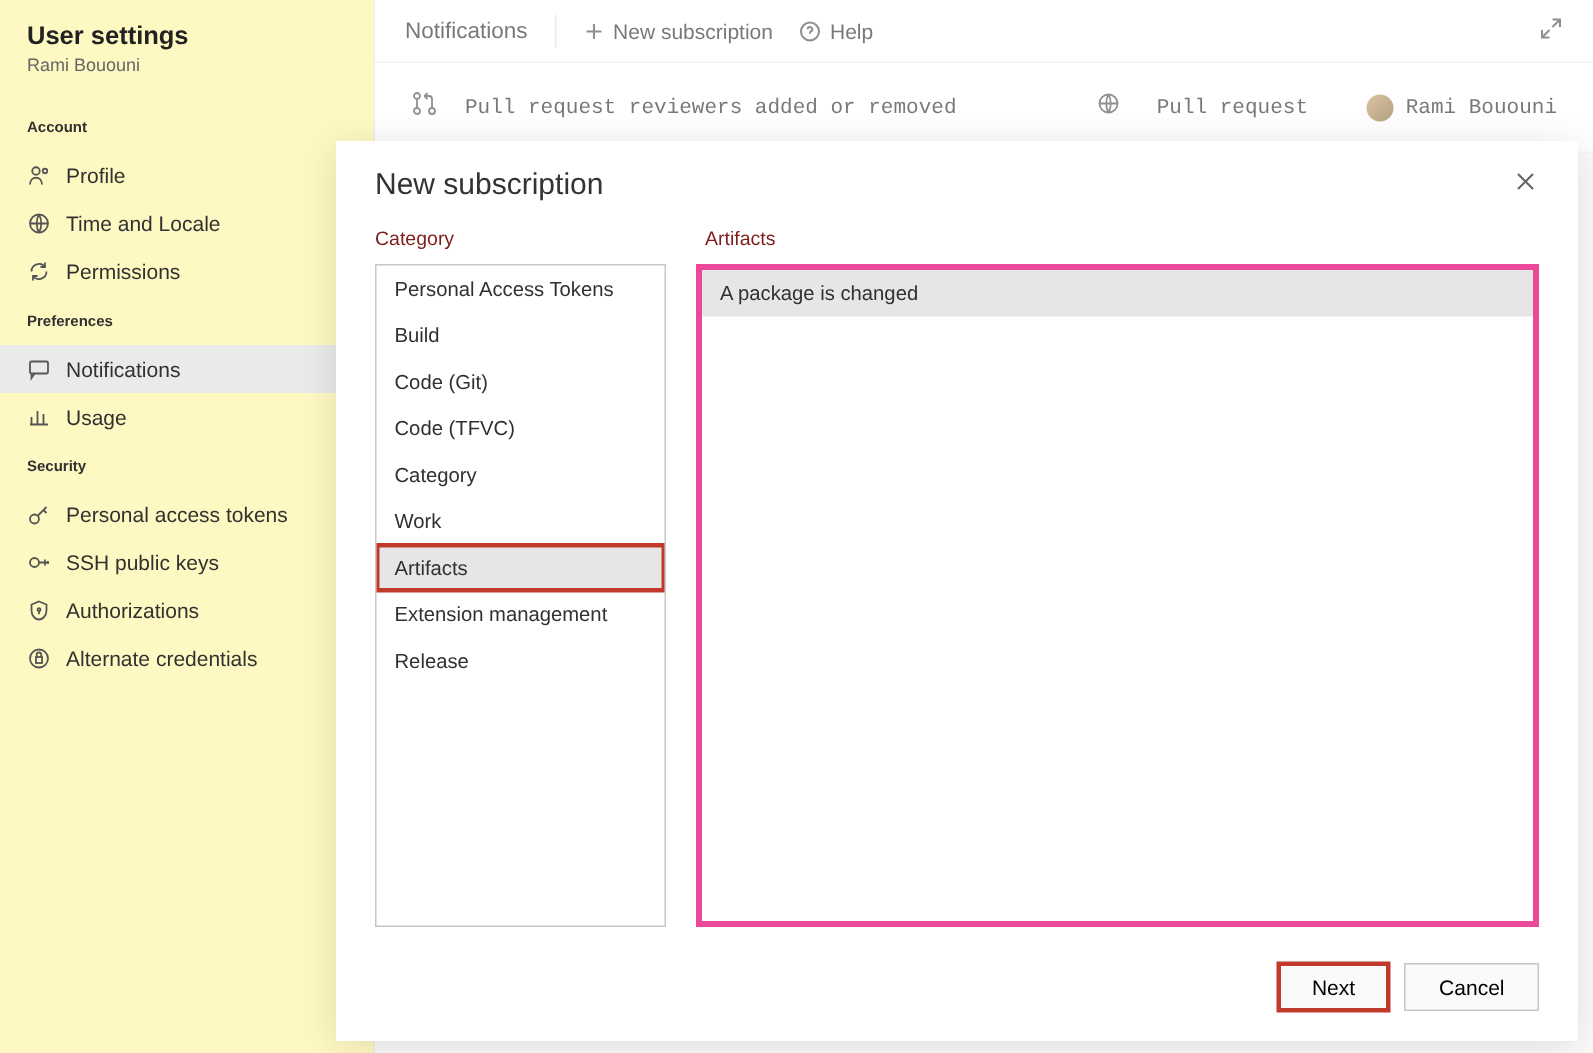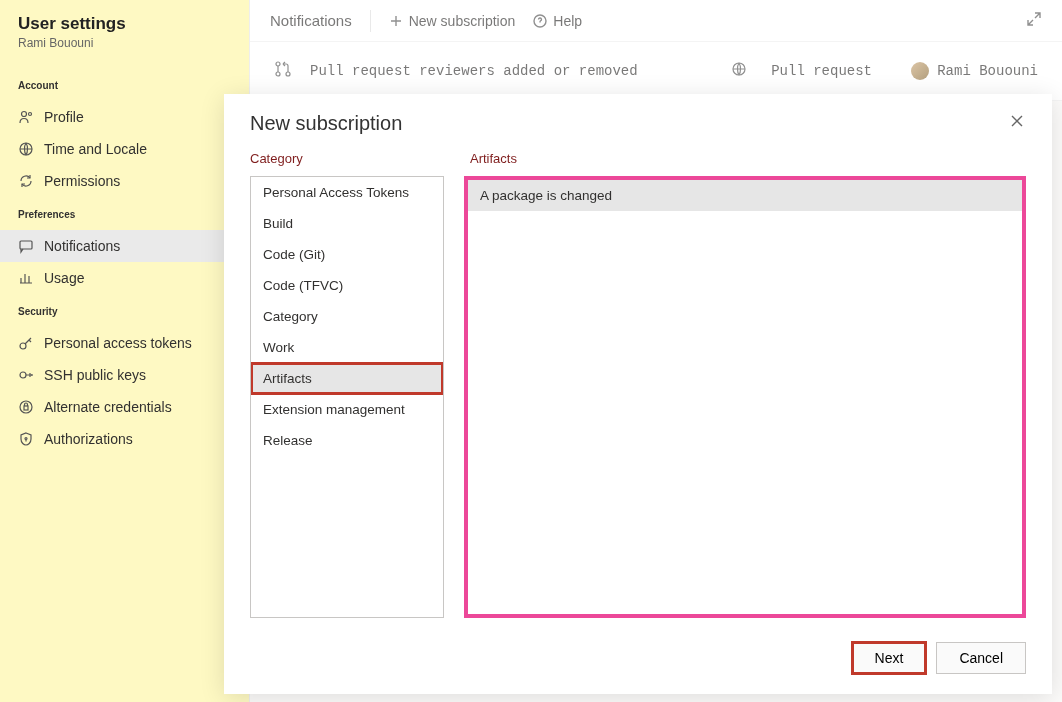--- a/index.html
+++ b/index.html
@@ -263,36 +263,36 @@
           <svg viewBox="0 0 16 16">
             <circle cx="5" cy="8" r="3"></circle>
             <path d="M8 8h6M12 6v4M14 7v2"></path>
           </svg>
         </span>
       <span>SSH public keys</span>
     </div>
     <div class="nav-item">
       <span class="nav-icon">
           <svg viewBox="0 0 16 16">
+            <path d="M8 2l5 2v4c0 4-3 6-5 6s-5-2-5-6V4z"></path>
+            <circle cx="8" cy="7.5" r="1"></circle>
+            <path d="M8 8.5v2"></path>
+          </svg>
+        </span>
+      <span>Authorizations</span>
+    </div>
+    <div class="nav-item">
+      <span class="nav-icon">
+          <svg viewBox="0 0 16 16">
             <circle cx="8" cy="8" r="6"></circle>
             <rect x="6" y="7" width="4" height="4"></rect>
             <path d="M6.5 7V5.5a1.5 1.5 0 0 1 3 0V7"></path>
           </svg>
         </span>
       <span>Alternate credentials</span>
-    </div>
-    <div class="nav-item">
-      <span class="nav-icon">
-          <svg viewBox="0 0 16 16">
-            <path d="M8 2l5 2v4c0 4-3 6-5 6s-5-2-5-6V4z"></path>
-            <circle cx="8" cy="7.5" r="1"></circle>
-            <path d="M8 8.5v2"></path>
-          </svg>
-        </span>
-      <span>Authorizations</span>
     </div>
   </div>
 
   <div class="main">
     <div class="toolbar">
       <span class="toolbar-title">Notifications</span>
       <span class="toolbar-sep"></span>
       <span class="toolbar-btn">
         <svg viewBox="0 0 14 14">
             <path d="M7 2v10M2 7h10"></path>

